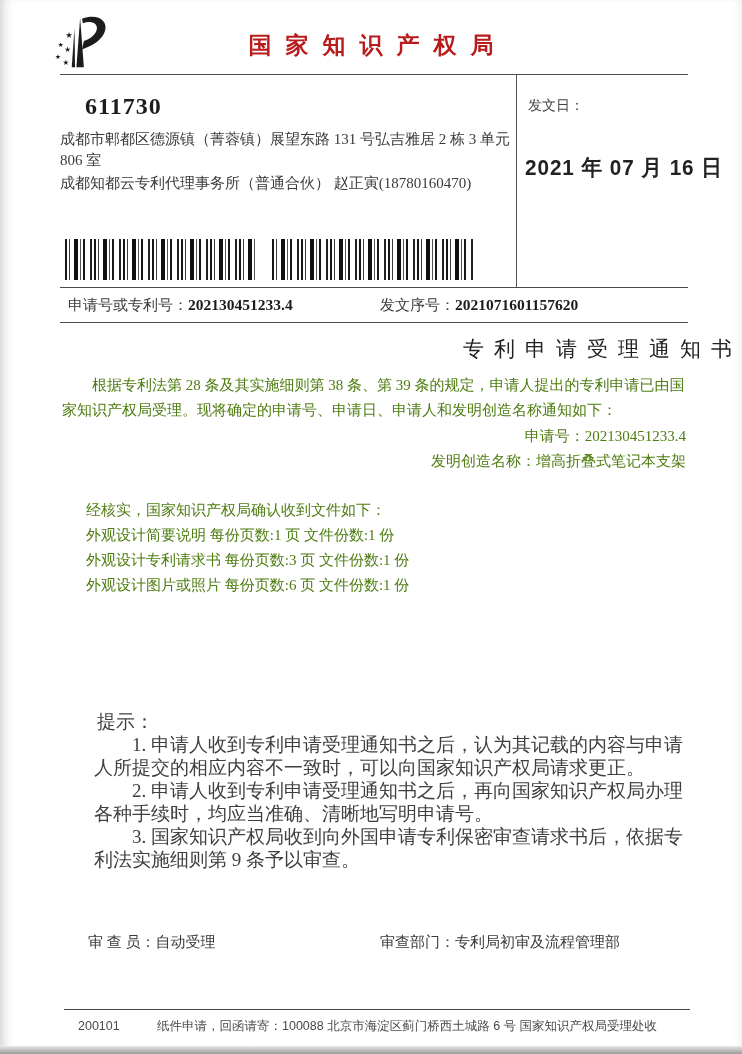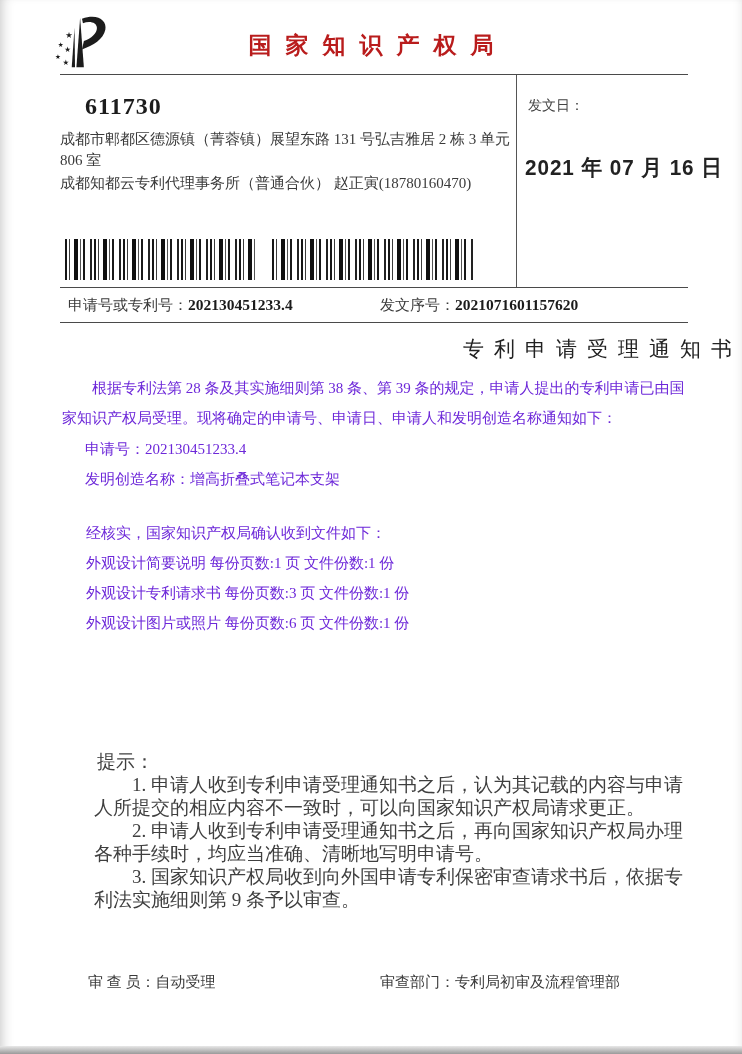--- a/index.html
+++ b/index.html
@@ -42,23 +42,23 @@
   .barcode-left{left:65px;width:190px;}
   .barcode-right{left:272px;width:201px;}
   
   .numbers-row{position:relative;height:34px;font-size:15px;color:#3a3a3a;}
   .numbers-row .group{position:absolute;top:8px;white-space:nowrap;}
   .g-app{left:68px;} .g-serial{left:380px;}
   .num-val{font-weight:bold;color:#1b1b1b;font-size:15.5px;}
   
   .notice-title{margin-top:12px;text-align:right;font-size:21px;font-weight:normal;
     letter-spacing:10px;text-indent:10px;color:#222;}
-  .body-block{margin:10px 56px 0 62px;font-size:15px;line-height:30px;color:#6d28d9;}
+  .body-block{margin:10px 56px 0 62px;font-size:15px;line-height:25px;color:#4d7c0f;}
   .intro{text-indent:2em;}
-  .fields{margin-left:23px;margin-top:1px;}
+  .fields{margin-top:1px;text-align:right;}
   .field-row{white-space:nowrap;}
   .received{margin-left:24px;margin-top:24px;}
   .doc-line{white-space:nowrap;}
   
   .tips{margin:112px 50px 0 94px;font-size:19px;line-height:23px;color:#3f3f3f;}
   .tips-heading{margin-left:3px;}
   .tip-item{text-indent:2em;}
   
   .signoff{position:relative;margin-top:62px;height:30px;font-size:15px;color:#3a3a3a;}
   .signoff .group{position:absolute;top:0;white-space:nowrap;}

